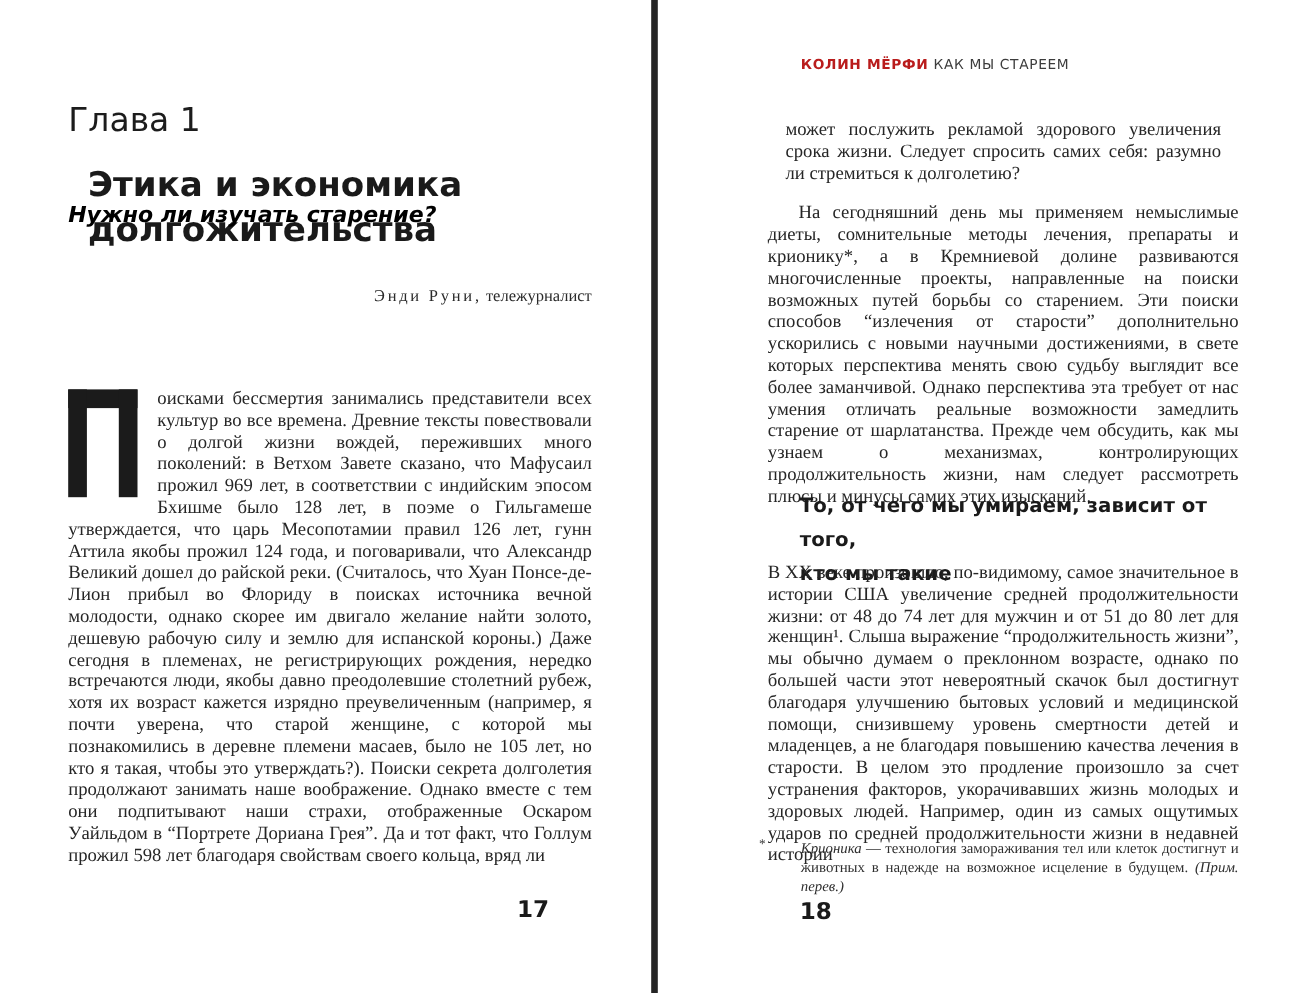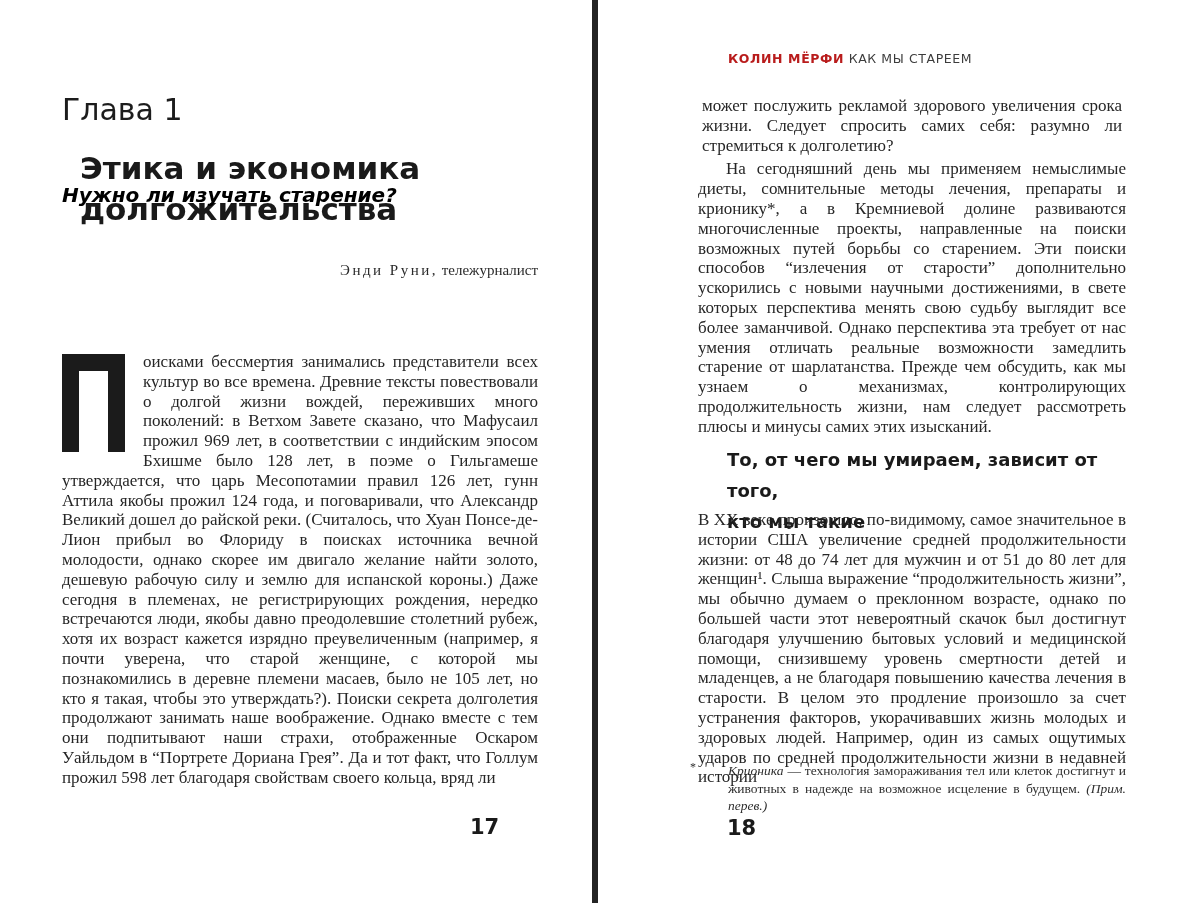--- a/index.html
+++ b/index.html
@@ -67,21 +67,21 @@
     font-family:"DejaVu Sans", sans-serif;
     font-size:12.5px; letter-spacing:0.6px; color:#3c3c3c; white-space:nowrap;
   }
   .running-head .rh-author { font-weight:700; color:#b91c1c; }
 
   .rp-body {
     font-size:17px; line-height:19.8px; text-align:justify; color:#262626; hyphens:auto;
   }
   .rp-block1 { position:absolute; left:0; top:92px; width:428px; }
   .rp-para-indent { text-indent:28px; margin:0; }
-  .rp-para { margin:4px; }
+  .rp-para { margin:16px; }
 
   .section-heading {
     position:absolute; left:29px; top:444px; width:400px;
     font-family:"DejaVu Sans", sans-serif;
     font-size:18px; font-weight:700; color:#1a1a1a; line-height:31px;
   }
   .section-heading span { display:block; }
 
   .rp-para3 { position:absolute; left:0; top:510px; width:428px; }
 

